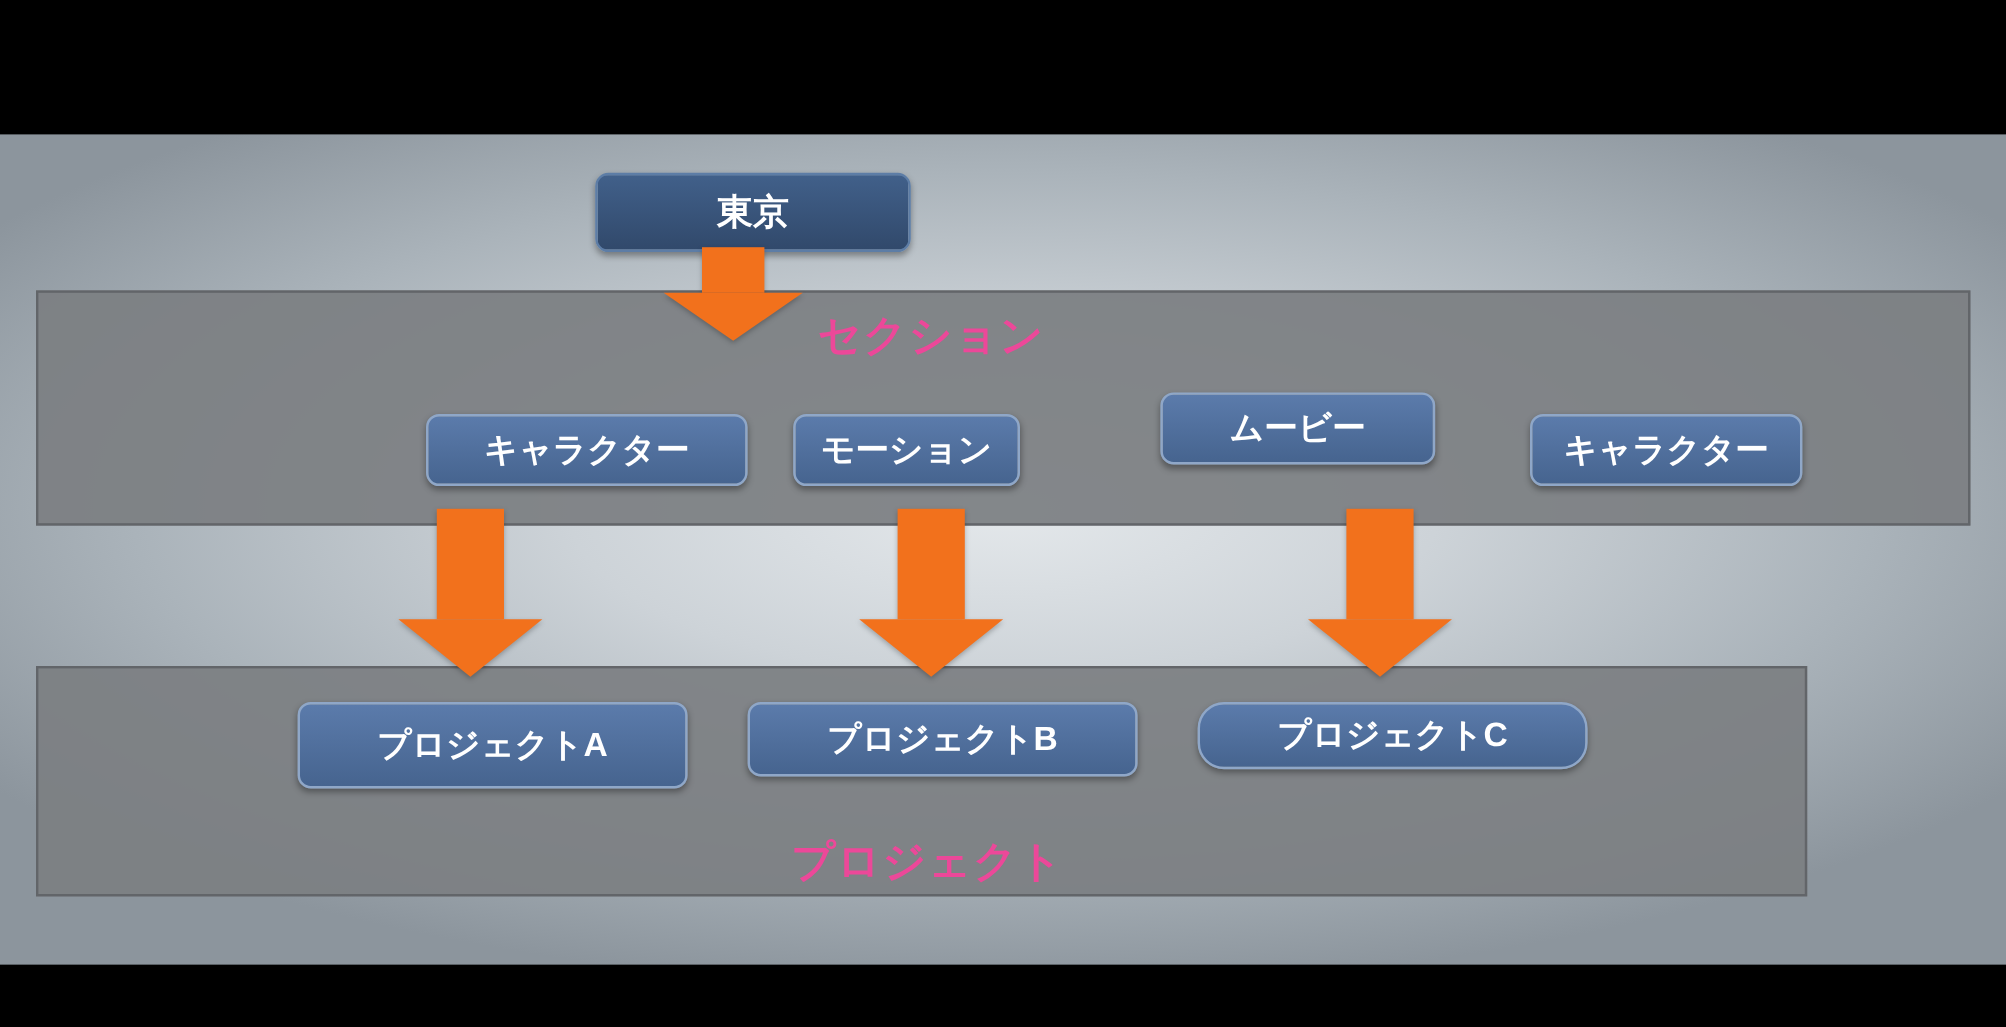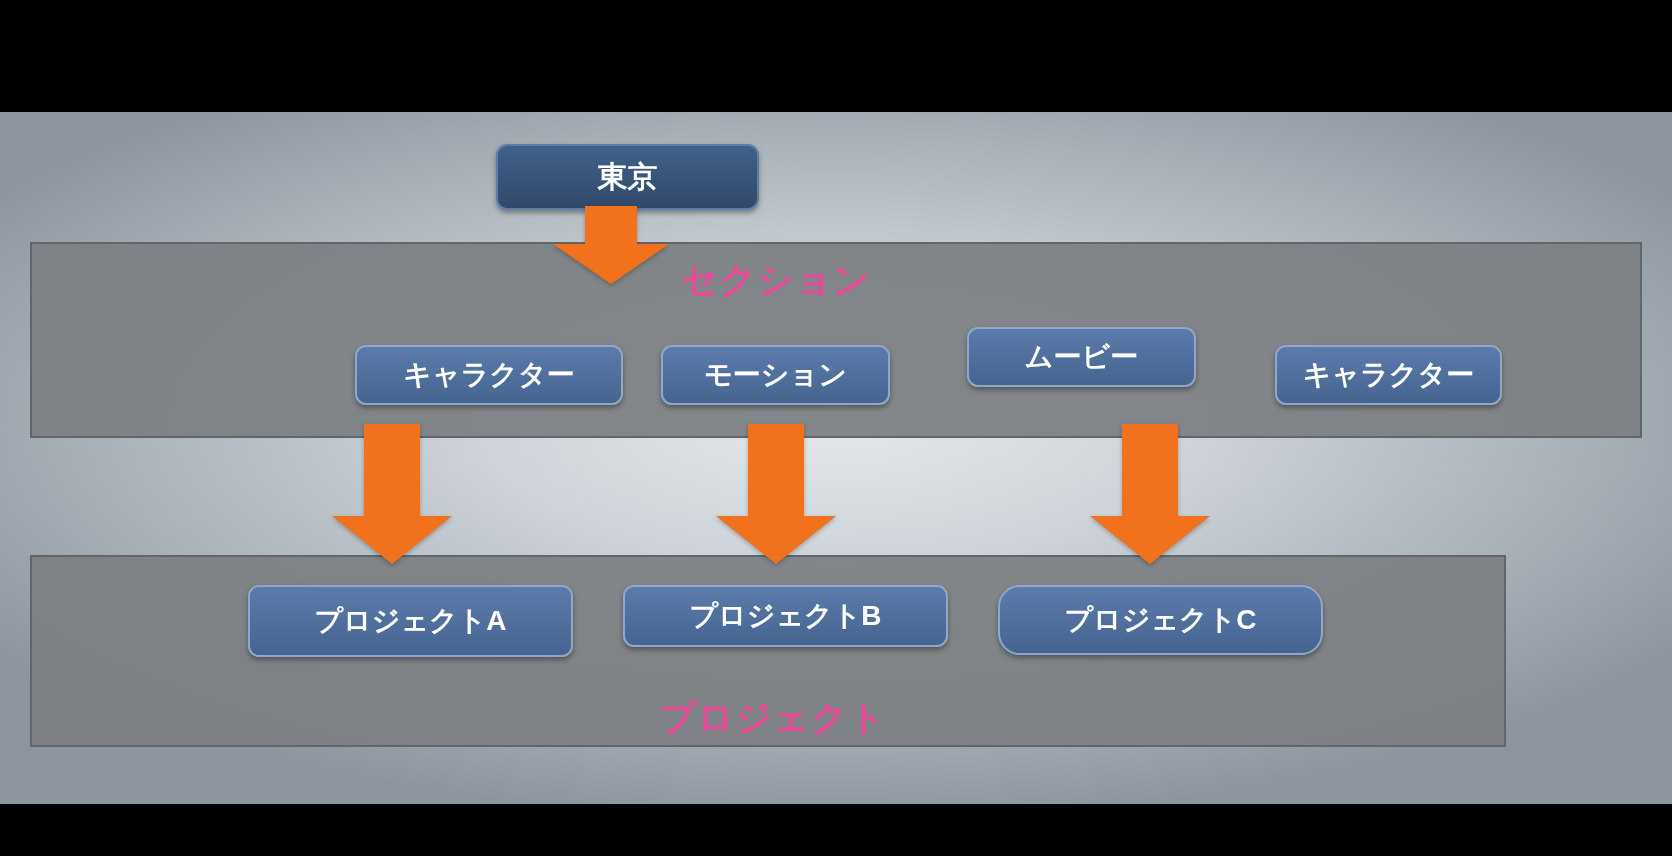--- a/index.html
+++ b/index.html
@@ -129,21 +129,21 @@
 
   <div class="arrow arrow-sm" style="left:553px; top:206px;">
     <div class="shaft"></div>
     <div class="head"></div>
   </div>
 
   <div class="panel" style="left:30px; top:242px; width:1612px; height:196px;"></div>
   <div class="panel-label" style="left:776px; top:256px;">セクション</div>
 
   <div class="node blue" style="left:355px; top:345px; width:268px; height:60px;">キャラクター</div>
-  <div class="node blue" style="left:661px; top:345px; width:229px; height:60px;">モーション</div>
+  <div class="node blue" style="left:661px; top:345px; width:189px; height:60px;">モーション</div>
   <div class="node blue" style="left:967px; top:327px; width:229px; height:60px;">ムービー</div>
   <div class="node blue" style="left:1275px; top:345px; width:227px; height:60px;">キャラクター</div>
 
   <div class="arrow arrow-lg" style="left:332px; top:424px;">
     <div class="shaft"></div>
     <div class="head"></div>
   </div>
   <div class="arrow arrow-lg" style="left:716px; top:424px;">
     <div class="shaft"></div>
     <div class="head"></div>
@@ -151,17 +151,17 @@
   <div class="arrow arrow-lg" style="left:1090px; top:424px;">
     <div class="shaft"></div>
     <div class="head"></div>
   </div>
 
   <div class="panel" style="left:30px; top:555px; width:1476px; height:192px;"></div>
   <div class="panel-label" style="left:773px; top:694px;">プロジェクト</div>
 
   <div class="node blue" style="left:248px; top:585px; width:325px; height:72px;">プロジェクトA</div>
   <div class="node blue" style="left:623px; top:585px; width:325px; height:62px;">プロジェクトB</div>
-  <div class="node blue" style="left:998px; top:585px; width:325px; height:70px;border-radius:22px;">プロジェクトC</div>
+  <div class="node blue" style="left:998px; top:585px; width:325px; height:56px;border-radius:22px;">プロジェクトC</div>
 
   <footer class="bottom-bar"></footer>
 
 </div>
 
 </body></html>

